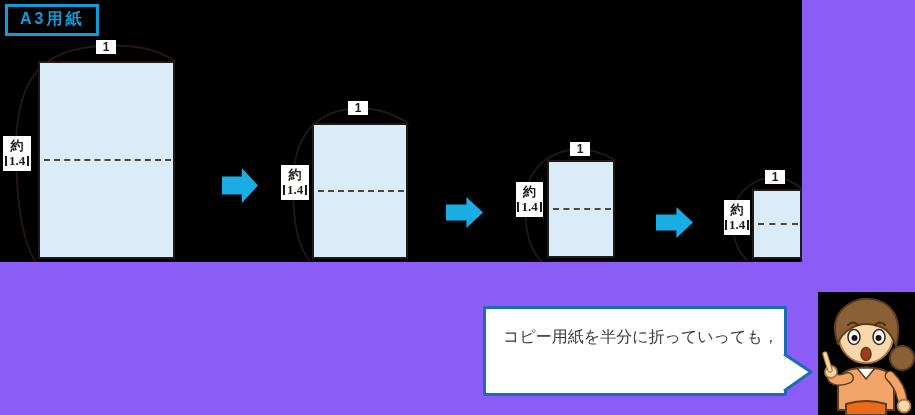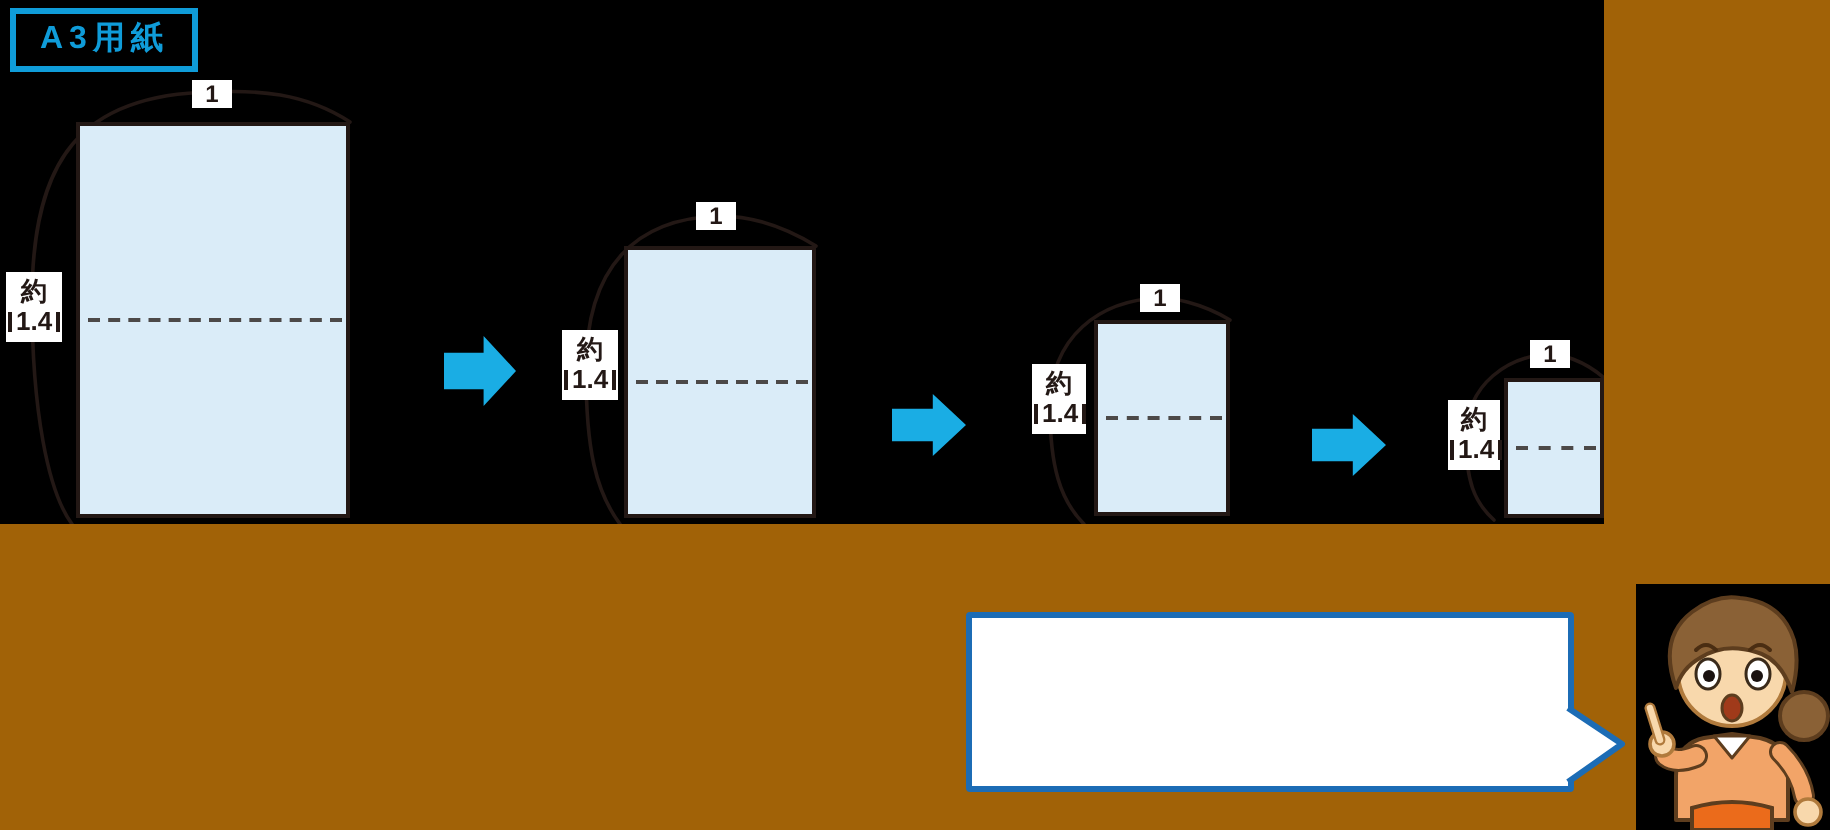--- a/index.html
+++ b/index.html
@@ -1,35 +1,35 @@
 <!DOCTYPE html>
 <html style="--accent-blue: #0f9cd9; --arrow-cyan: #1aade4; --bubble-border: #1c6cb5; --paper-fill: #daecf8; --panel-background: #000000;"><head>
 <meta charset="utf-8">
 <style>
   html,body{margin:0;padding:0;background:#ffffff;}
-  .stage{position:relative;width:915px;height:415px;overflow:hidden;background:#a16207;
+  .stage{position:relative;width:915px;height:415px;overflow:hidden;background:#8b5cf6;
          font-family:"Liberation Sans","DejaVu Sans",sans-serif;}
 
   
   .board{position:absolute;left:0;top:0;width:802px;height:262px;background:#000;}
   .board svg.overlay{position:absolute;left:0;top:0;}
 
   .title-box{position:absolute;left:5px;top:4px;border:3px solid var(--accent-blue,#0f9cd9);
              color:var(--accent-blue,#0f9cd9);font-weight:bold;font-size:16px;
              letter-spacing:3px;padding:2px 12px 3px 12px;background:transparent;}
 
   .paper{position:absolute;background:var(--paper-fill,#daecf8);border:2px solid #231815;box-sizing:border-box;}
   .fold{position:absolute;left:4px;right:2px;top:50%;margin-top:-1px;border-top:2px dashed #4c4948;}
 
   .wlabel{position:absolute;width:20px;height:14px;background:#fff;color:#231815;
           font-size:12px;line-height:14px;text-align:center;font-weight:bold;}
   .hlabel{position:absolute;background:#fff;color:#231815;text-align:center;
           padding:2px 1px;font-weight:bold;}
   .hlabel .pref{display:block;font-size:13px;line-height:15px;}
-  .hlabel .val{display:block;font-size:13px;line-height:16px;white-space:nowrap;}
+  .hlabel .val{display:block;font-size:13px;line-height:16px;white-space:nowrap;font-family:Liberation Serif, serif;}
   .hlabel .val::before,.hlabel .val::after{content:"";display:inline-block;width:2px;height:10px;
           background:#231815;vertical-align:-1px;}
   .hlabel .val::before{margin-right:2px;}
   .hlabel .val::after{margin-left:2px;}
 
   
   .bubble{position:absolute;left:483px;top:306px;width:304px;height:90px;box-sizing:border-box;
           border:3px solid var(--bubble-border,#1c6cb5);background:#fff;border-radius:2px;}
   .bubble .txt{position:absolute;left:17px;top:11px;font-size:16px;line-height:34px;color:#3e3a39;}
   .bubble .txt span{display:block;}
@@ -95,20 +95,21 @@
     </div>
     <div class="wlabel" style="left:765px;top:170px;">1</div>
     <div class="hlabel" style="left:724px;top:200px;width:24px;">
       <span class="pref">約</span>
       <span class="val">1.4</span>
     </div>
   </div>
 
   <div class="bubble">
     <div class="txt">
+      <span>コピー用紙を半分に折っていっても，</span>
     </div>
   </div>
   <svg class="bubble-tail" width="32" height="44" viewBox="0 0 32 44">
     <path d="M1 3 L28 21 L1 40" fill="#ffffff" stroke="var(--bubble-border,#1c6cb5)" stroke-width="3" stroke-linejoin="round"></path>
   </svg>
 
   <div class="char-box">
     <svg width="97" height="123" viewBox="0 0 97 123">
 
       <circle cx="84" cy="66" r="12" fill="#8a6136" stroke="#5d3d1e" stroke-width="2"></circle>

